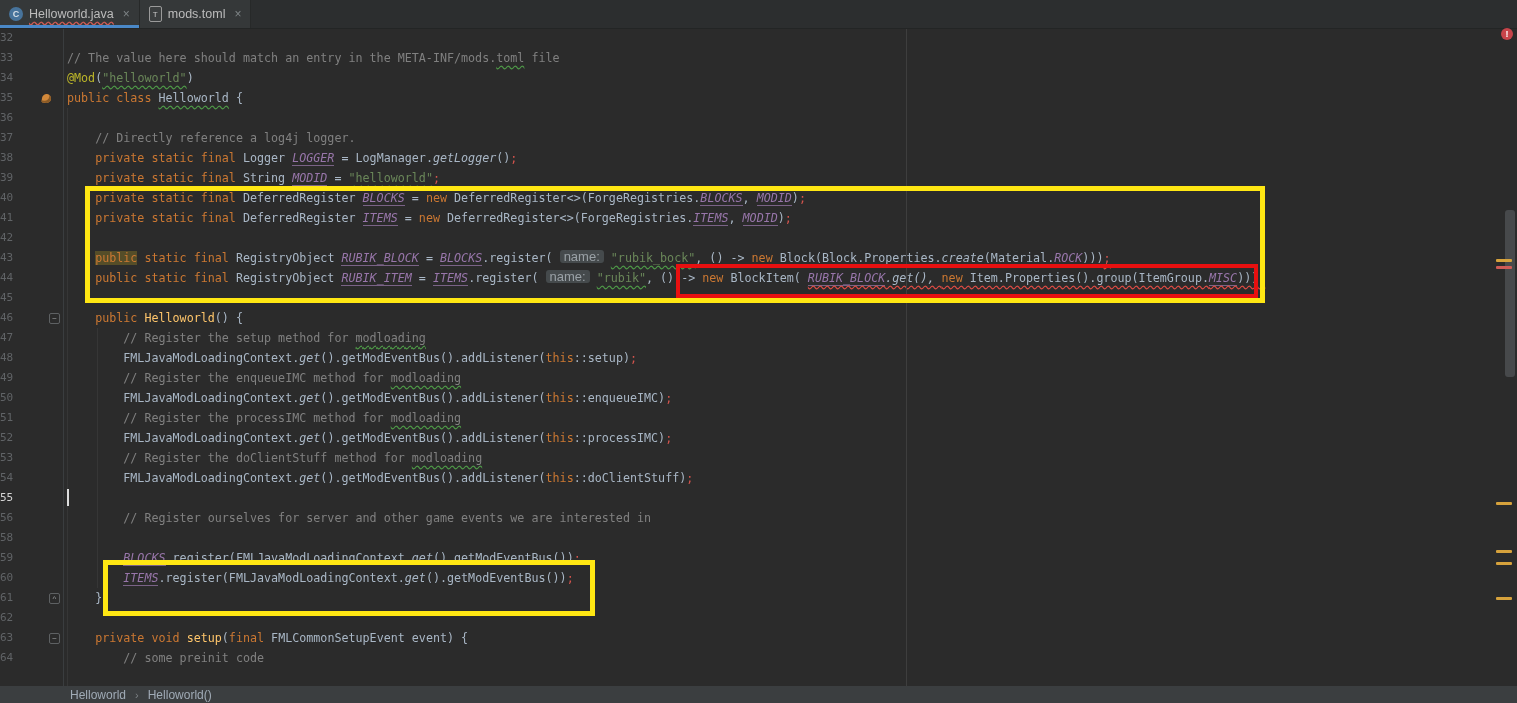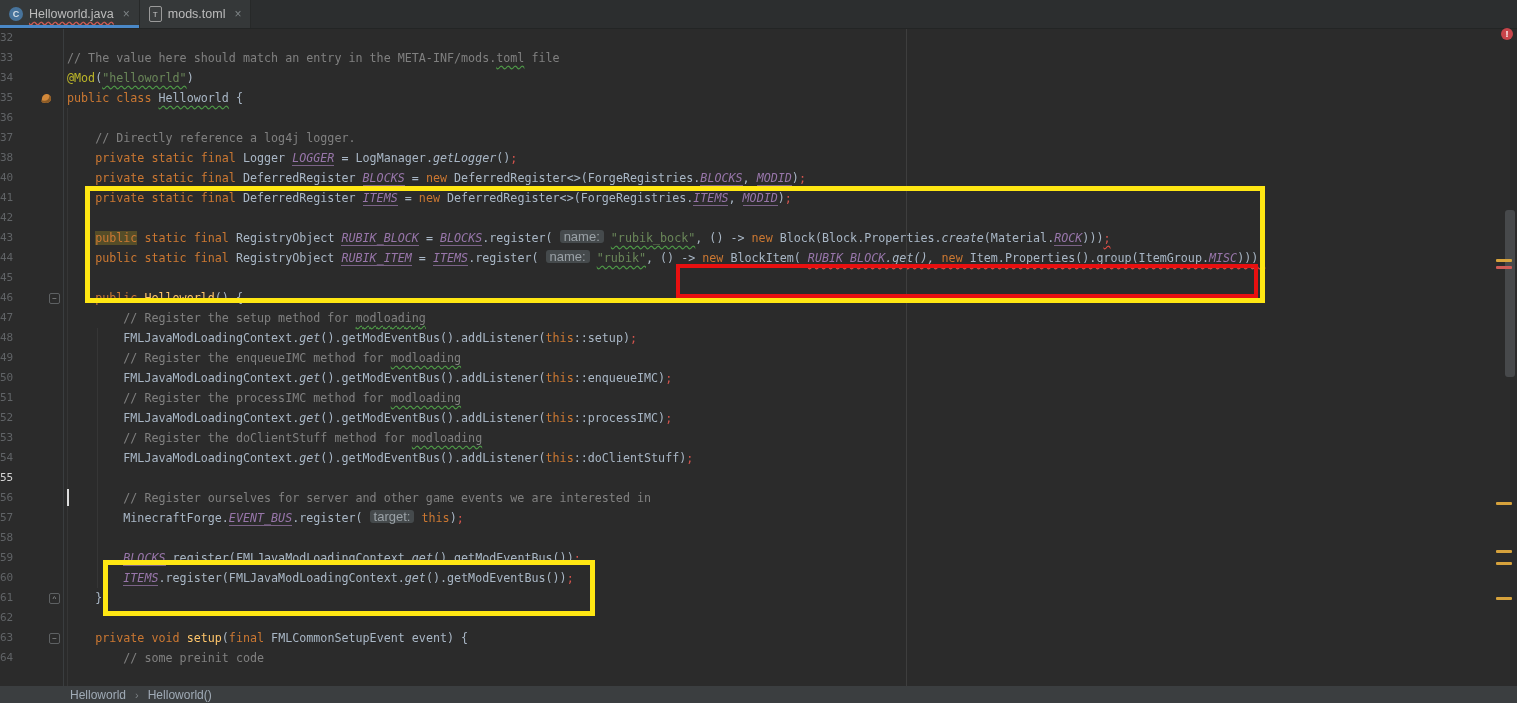--- a/index.html
+++ b/index.html
@@ -129,20 +129,25 @@
         <span class="ln">37</span>
         <span class="gslot"></span>
         <span class="code"><span class="t-c">    // Directly reference a log4j logger.</span></span>
       </div>
       <div class="row">
         <span class="ln">38</span>
         <span class="gslot"></span>
         <span class="code"><span class="t-k">    private static final </span><span class="t-d">Logger </span><span class="t-f">LOGGER</span><span class="t-d"> = LogManager.</span><span class="t-sm">getLogger</span><span class="t-d">()</span><span class="t-sem">;</span></span>
       </div>
       <div class="row">
+        <span class="ln">39</span>
+        <span class="gslot"></span>
+        <span class="code"><span class="t-k">    private static final </span><span class="t-d">String </span><span class="t-f">MODID</span><span class="t-d"> = </span><span class="t-sg">"helloworld"</span><span class="t-sem">;</span></span>
+      </div>
+      <div class="row">
         <span class="ln">40</span>
         <span class="gslot"></span>
         <span class="code"><span class="t-k">    private static final </span><span class="t-d">DeferredRegister </span><span class="t-f">BLOCKS</span><span class="t-d"> = </span><span class="t-k">new </span><span class="t-d">DeferredRegister&lt;&gt;(ForgeRegistries.</span><span class="t-f">BLOCKS</span><span class="t-d">, </span><span class="t-f">MODID</span><span class="t-d">)</span><span class="t-sem">;</span></span>
       </div>
       <div class="row">
         <span class="ln">41</span>
         <span class="gslot"></span>
         <span class="code"><span class="t-k">    private static final </span><span class="t-d">DeferredRegister </span><span class="t-f">ITEMS</span><span class="t-d"> = </span><span class="t-k">new </span><span class="t-d">DeferredRegister&lt;&gt;(ForgeRegistries.</span><span class="t-f">ITEMS</span><span class="t-d">, </span><span class="t-f">MODID</span><span class="t-d">)</span><span class="t-sem">;</span></span>
       </div>
       <div class="row">
@@ -214,25 +219,20 @@
       </div>
       <div class="row cur">
         <span class="ln">55</span>
         <span class="gslot"></span>
         <span class="code"></span>
       </div>
       <div class="row">
         <span class="ln">56</span>
         <span class="gslot"></span>
         <span class="code"><span class="t-c">        // Register ourselves for server and other game events we are interested in</span></span>
-      </div>
-      <div class="row">
-        <span class="ln">57</span>
-        <span class="gslot"></span>
-        <span class="code"><span class="t-d">        MinecraftForge.</span><span class="t-f">EVENT_BUS</span><span class="t-d">.register( </span><span class="t-pill">target:</span><span class="t-d"> </span><span class="t-k">this</span><span class="t-d">)</span><span class="t-sem">;</span></span>
       </div>
       <div class="row">
         <span class="ln">58</span>
         <span class="gslot"></span>
         <span class="code"></span>
       </div>
       <div class="row">
         <span class="ln">59</span>
         <span class="gslot"></span>
         <span class="code"><span class="t-d">        </span><span class="t-f">BLOCKS</span><span class="t-d">.register(FMLJavaModLoadingContext.</span><span class="t-sm">get</span><span class="t-d">().getModEventBus())</span><span class="t-sem">;</span></span>

